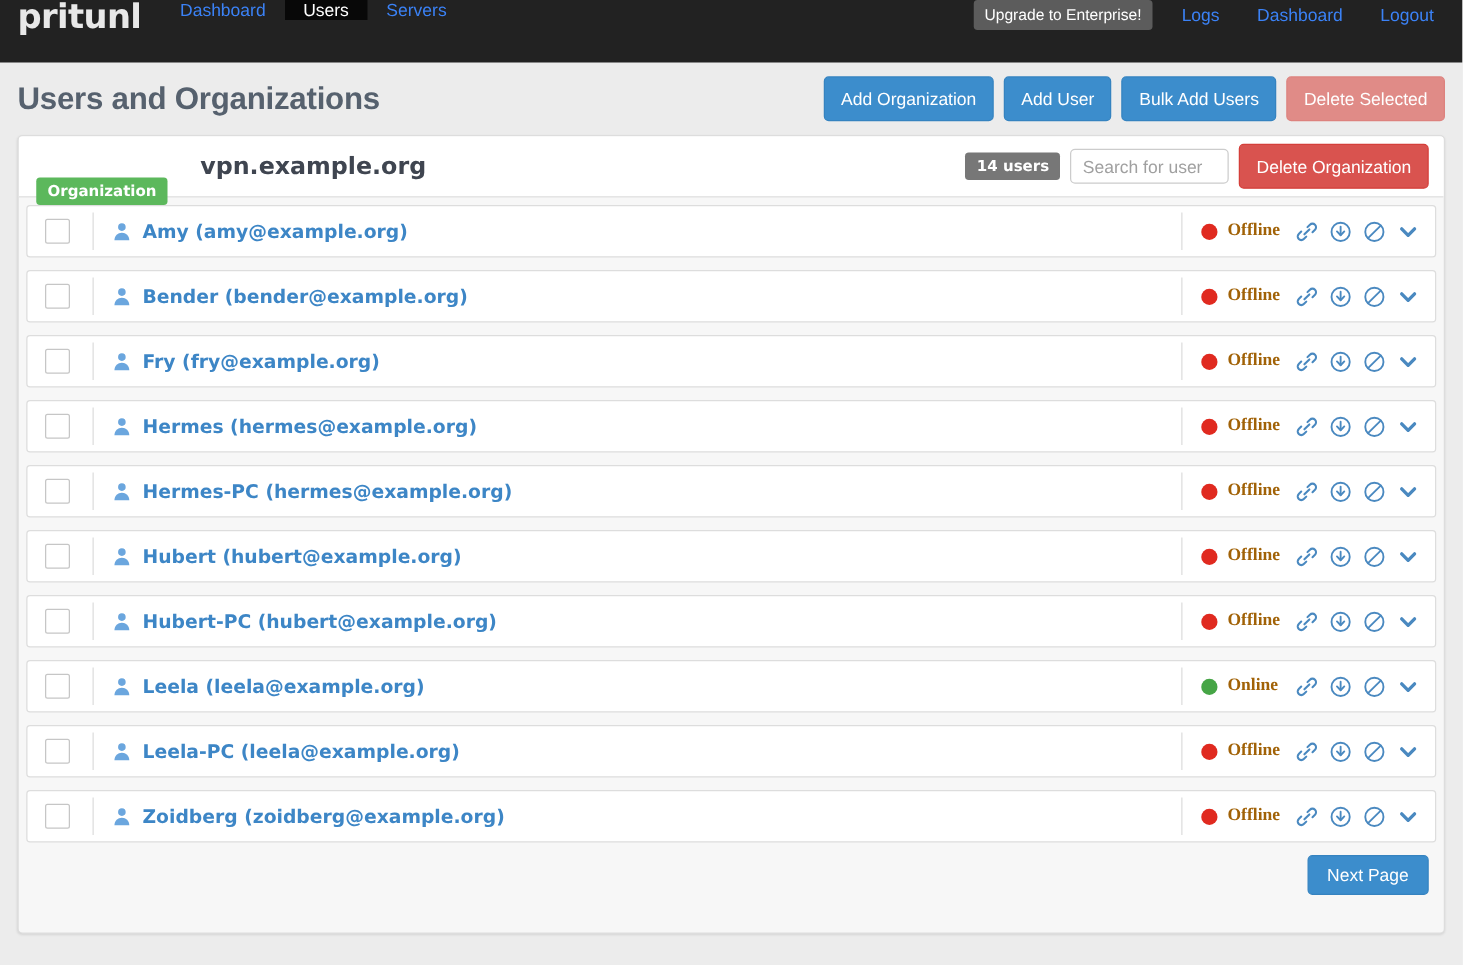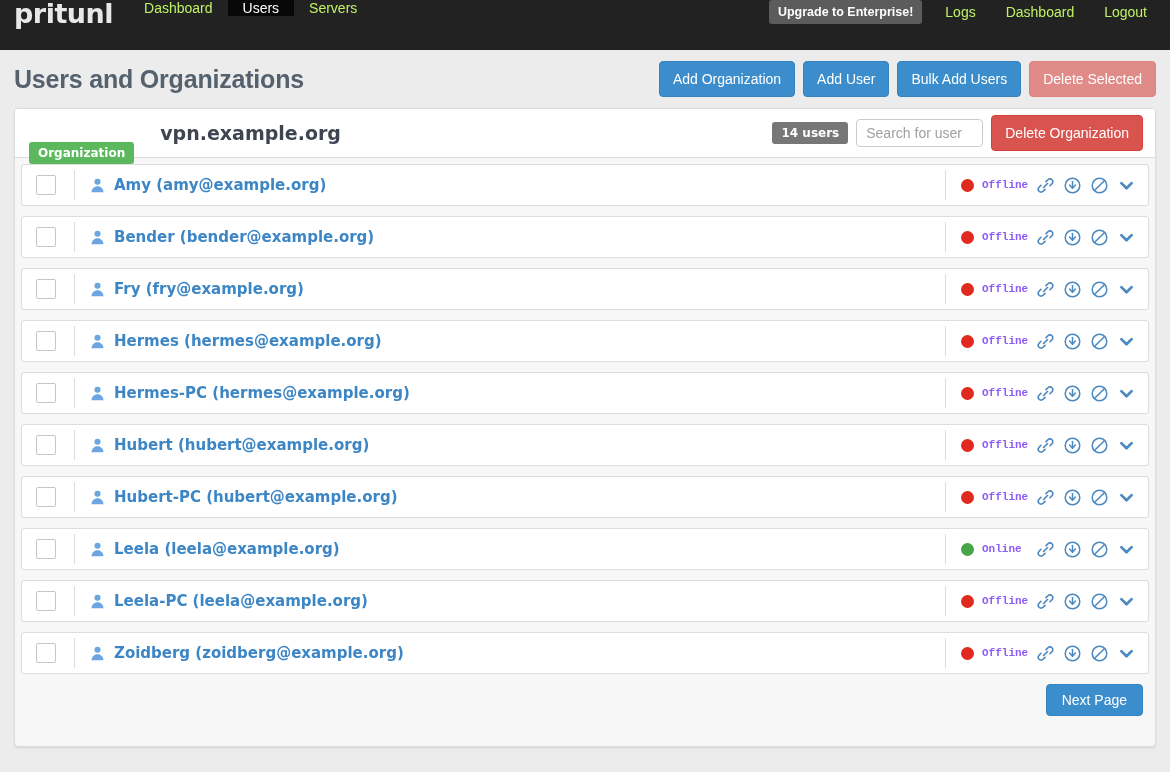--- a/index.html
+++ b/index.html
@@ -28,39 +28,39 @@
     font-weight: bold;
     letter-spacing: -0.5px;
     font-family: "DejaVu Sans", sans-serif;
     text-decoration: none;
     line-height: 1;
   }
   .nav-left { display: flex; align-items: stretch; }
   .nav-item {
     display: flex; align-items: center;
     padding: 0 15px;
-    color: #bef264;
+    color: #3b82f6;
     font-size: 14px;
     text-decoration: none;
     cursor: pointer;
   }
   .nav-item.active {
     background: #080808;
     color: #ffffff;
   }
   .nav-right {
     margin-left: auto;
     display: flex; align-items: center;
     padding-right: 8px;
   }
   .upgrade-badge {
     background: #5c5c5c;
     color: #ffffff;
     font-size: 12.5px;
-    font-weight: bold;
+    font-weight: normal;
     padding: 5px 9px;
     border-radius: 3px;
     margin-right: 8px;
     cursor: pointer;
     white-space: nowrap;
     margin-left: 33px;
   }
 
   
   .page-header {
@@ -236,24 +236,24 @@
   }
   .status-dot {
     width: 13px; height: 13px;
     border-radius: 50%;
     flex: none;
     margin-right: 8px;
   }
   .status-dot.online  { background: #46a546; }
   .status-dot.offline { background: #e02a20; }
   .status-text {
-    font-size: 11px;
+    font-size: 14px;
     font-weight: bold;
-    color: #8b5cf6;
-    font-family: Liberation Mono, monospace;
+    color: #a16207;
+    font-family: Liberation Serif, serif;
     width: 54px;
   }
   .row-icons {
     display: flex;
     align-items: center;
     gap: 8px;
     padding-right: 12px;
   }
   .row-icon {
     color: #4a89c0;

